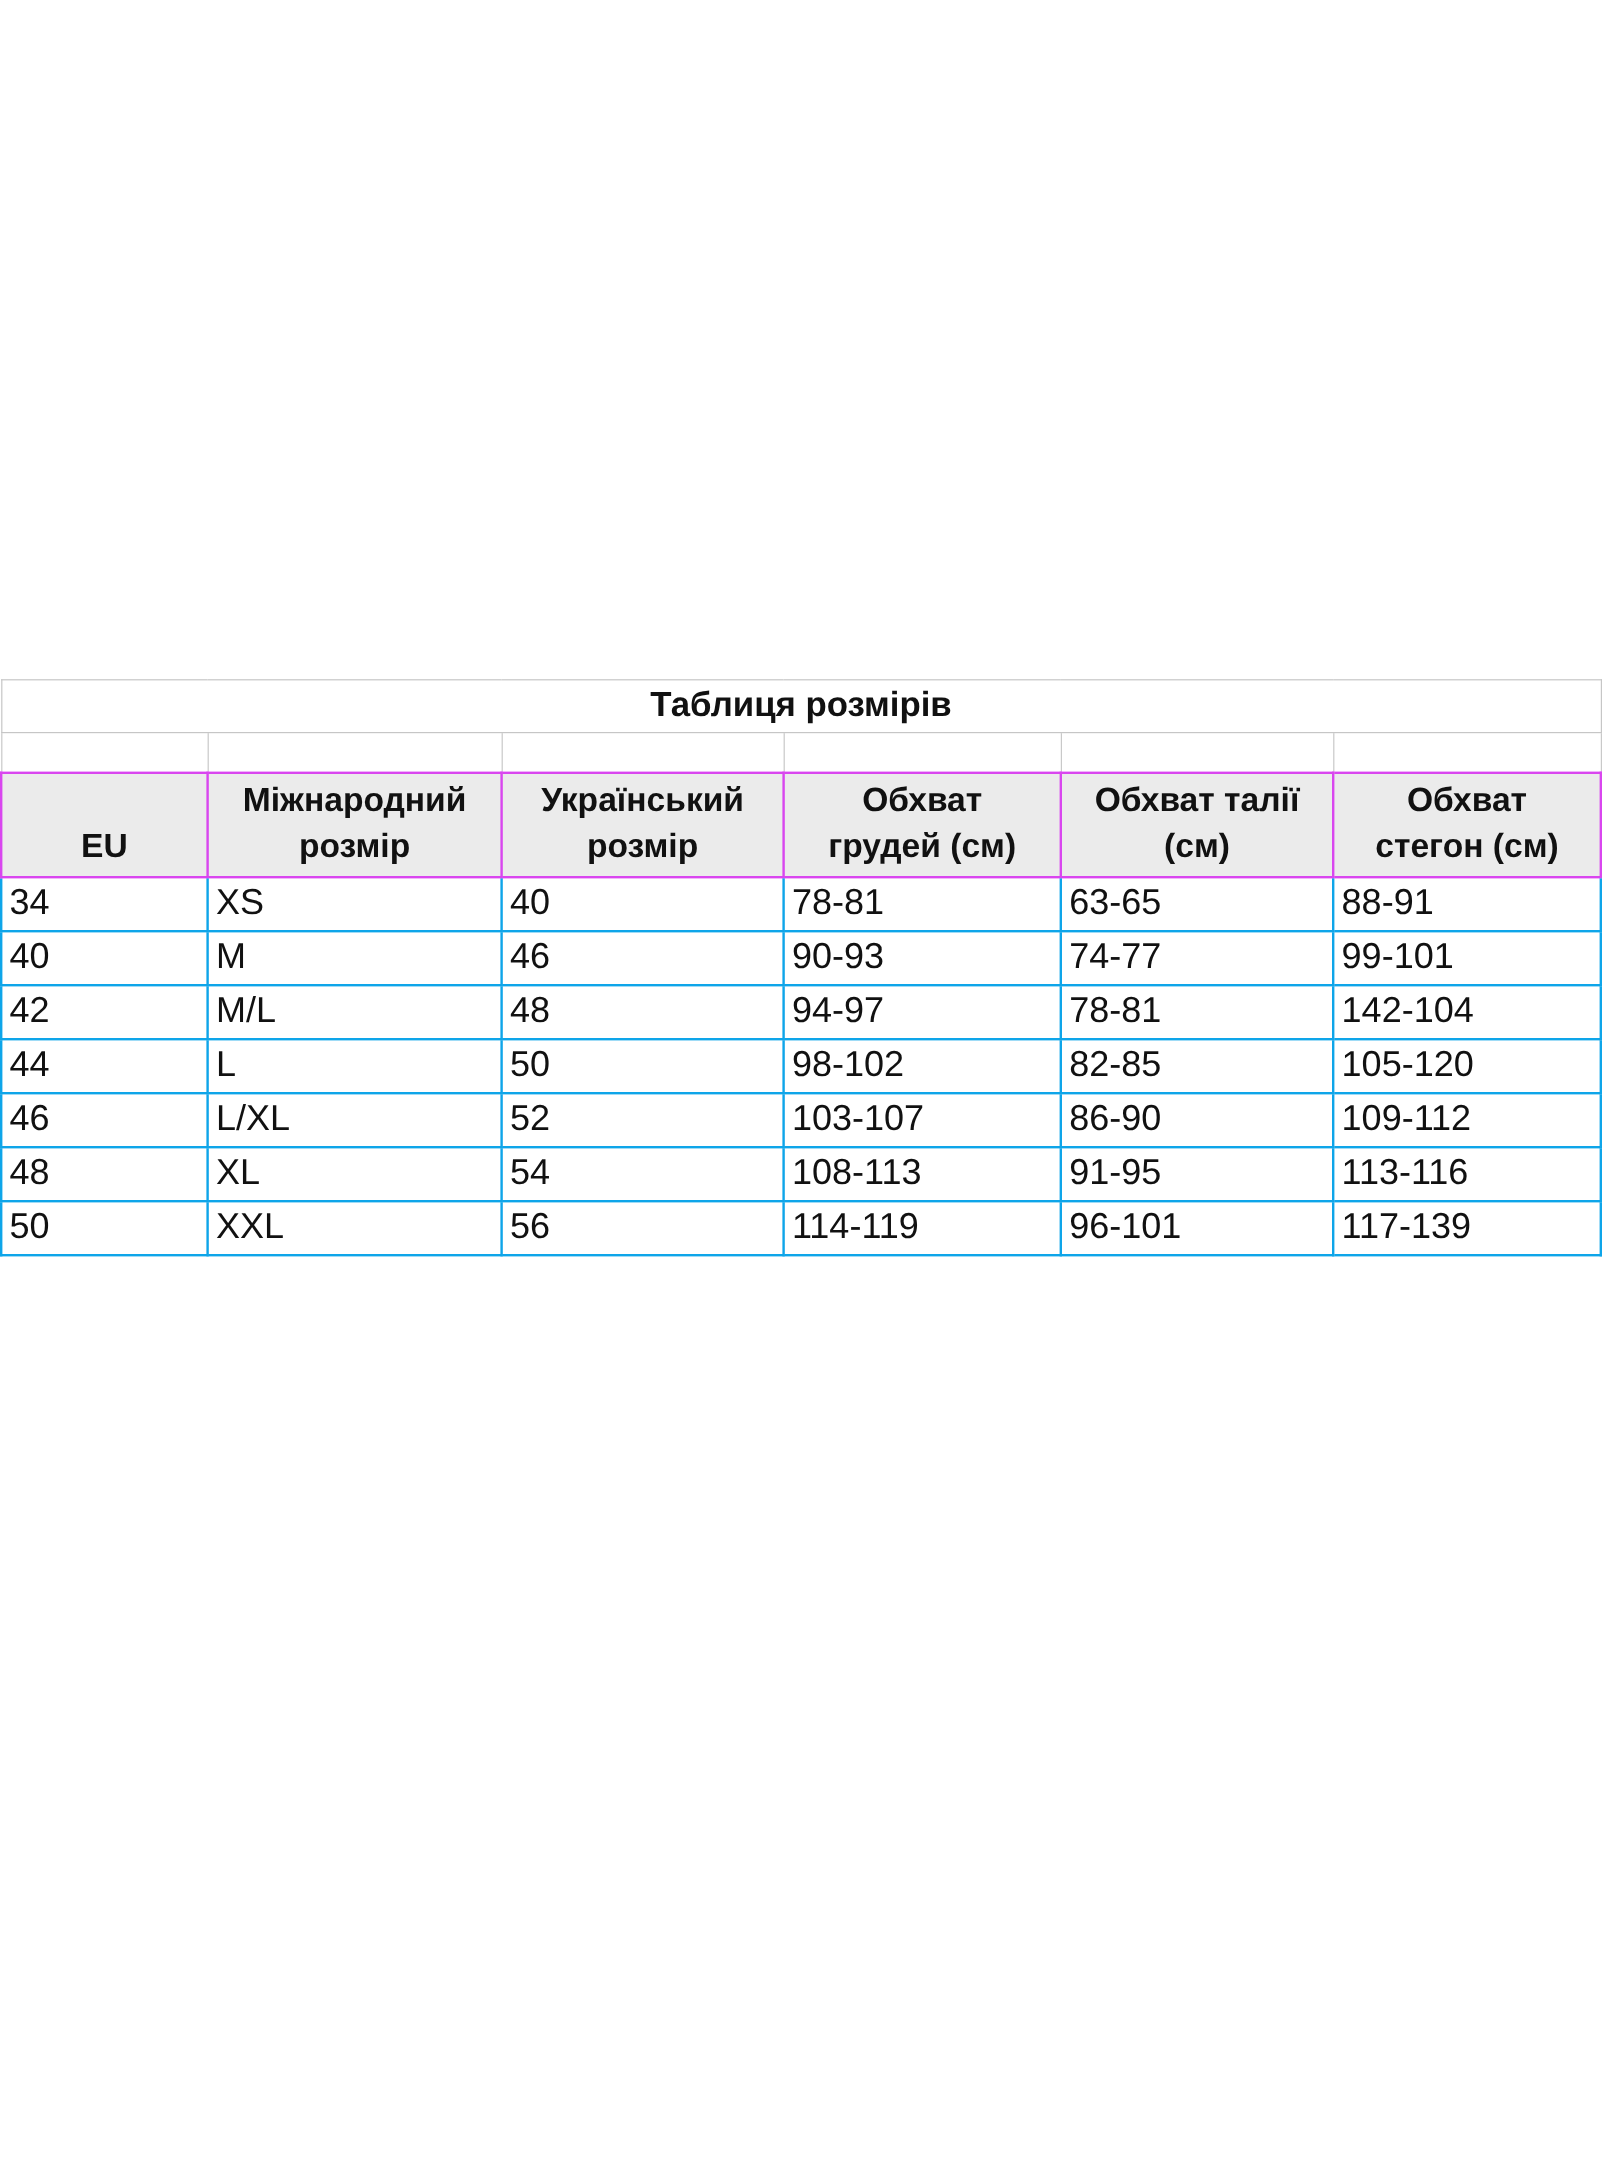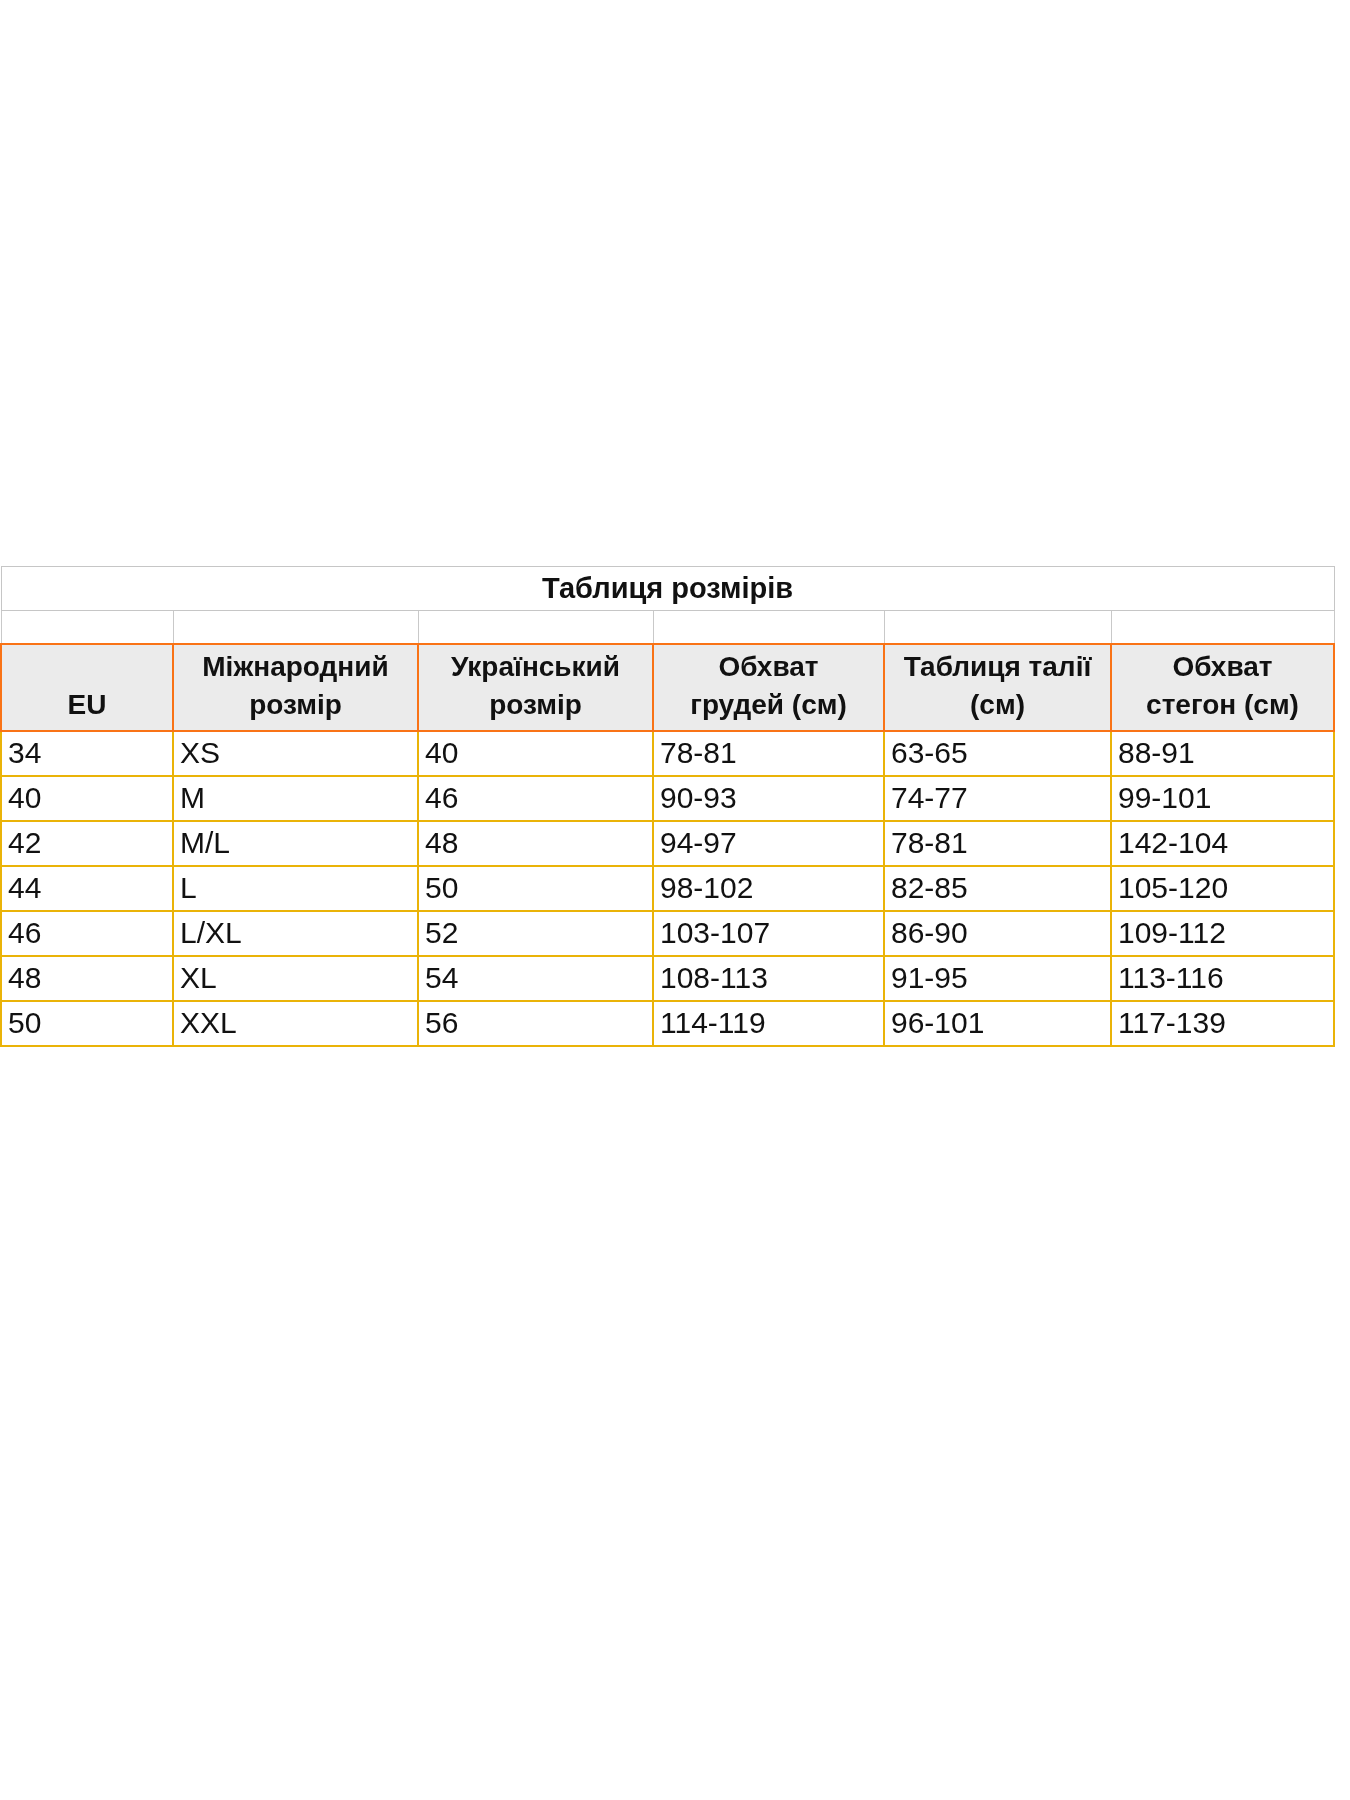--- a/index.html
+++ b/index.html
@@ -38,34 +38,34 @@
   }
   
   tr.srow td {
     border: 1px solid #c9c9c9;
     height: 32px;
     background: #ffffff;
     padding: 0;
   }
   
   tr.hrow th {
-    border: 2px solid #f97316;
+    border: 2px solid #d946ef;
     background: #ebebeb;
     height: 78px;
     vertical-align: bottom;
     text-align: center;
     font-size: 28px;
     font-weight: bold;
     line-height: 1.38;
     white-space: pre-line;
     padding: 2px 4px 5px 4px;
   }
   
   tr.drow td {
-    border: 2px solid #eab308;
+    border: 2px solid #0ea5e9;
     background: #ffffff;
     height: 41px;
     vertical-align: middle;
     text-align: left;
     font-size: 30px;
     font-weight: normal;
     padding: 0 4px 2px 6px;
     overflow: hidden;
   }
 </style>
@@ -98,21 +98,21 @@
     </tr>
 
     <tr class="hrow">
       <th>EU</th>
       <th>Міжнародний
 розмір</th>
       <th>Український
 розмір</th>
       <th>Обхват
 грудей (см)</th>
-      <th>Таблиця талії
+      <th>Обхват талії
 (см)</th>
       <th>Обхват
 стегон (см)</th>
     </tr>
 
     <tr class="drow">
       <td>34</td>
       <td>XS</td>
       <td>40</td>
       <td>78-81</td>

